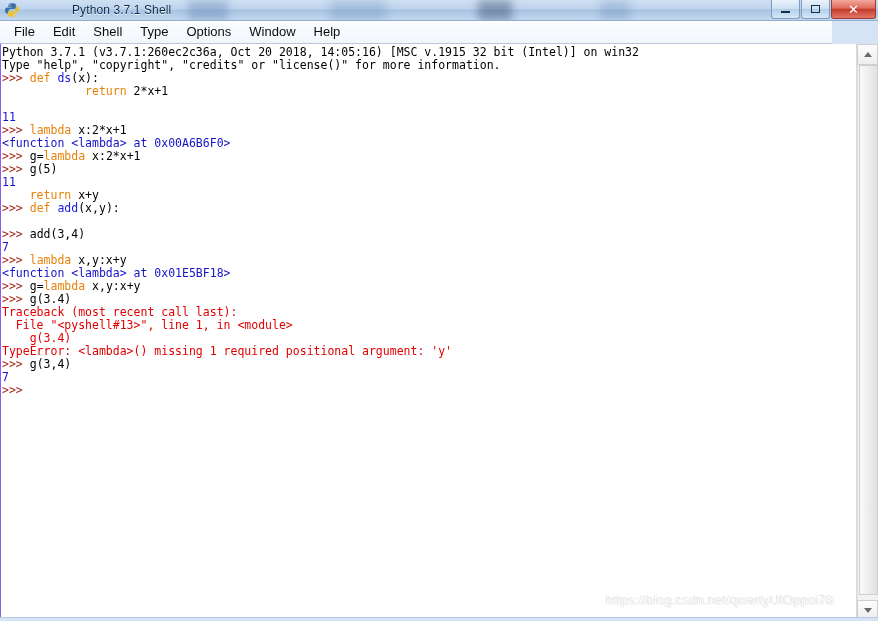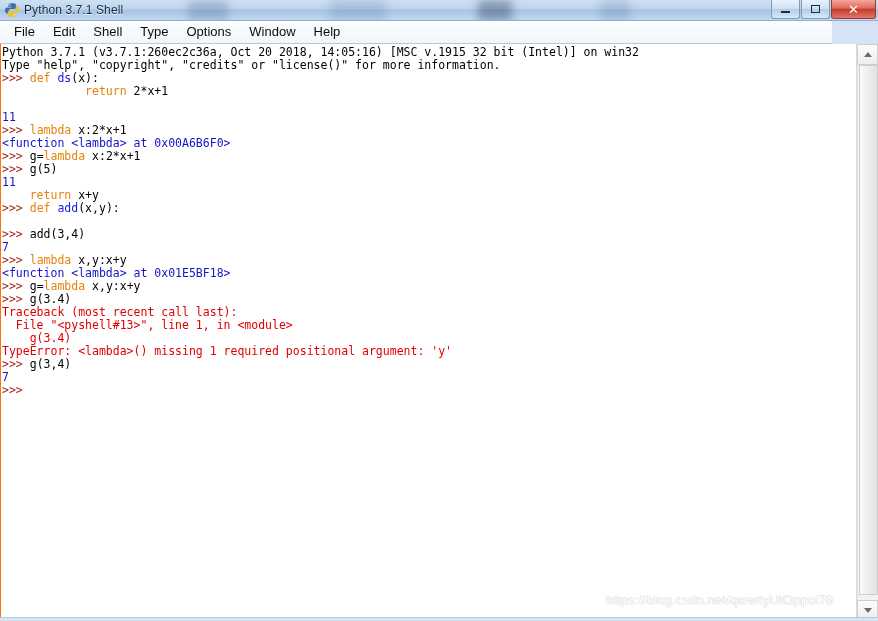--- a/index.html
+++ b/index.html
@@ -35,20 +35,21 @@
     flex: 0 0 auto;
     position: relative;
   }
   .title-text {
     font-family: "Liberation Sans", sans-serif;
     font-size: 12px;
     color: #0b2a4a;
     letter-spacing: 0.1px;
     white-space: nowrap;
     text-shadow: 0 1px 0 rgba(255,255,255,0.85);
+    margin-left: 48px;
   }
   
   .aero-blob {
     position: absolute;
     top: 0;
     height: 21px;
     background: rgba(70,110,160,0.30);
     filter: blur(4px);
     pointer-events: none;
   }
@@ -113,21 +114,21 @@
     padding: 2px 9px 3px 9px;
     cursor: default;
     white-space: nowrap;
   }
 
   
   .client {
     position: absolute;
     left: 0; top: 44px;
     width: 708px; height: 577px;
-    background: #f97316;
+    background: #8b5cf6;
   }
   .console {
     position: absolute;
     left: 1px; top: 0px;
     width: 855px; height: 577px;
     background: #ffffff;
     overflow: hidden;
     padding: 2px 0 0 1px;
   }
   .line {

